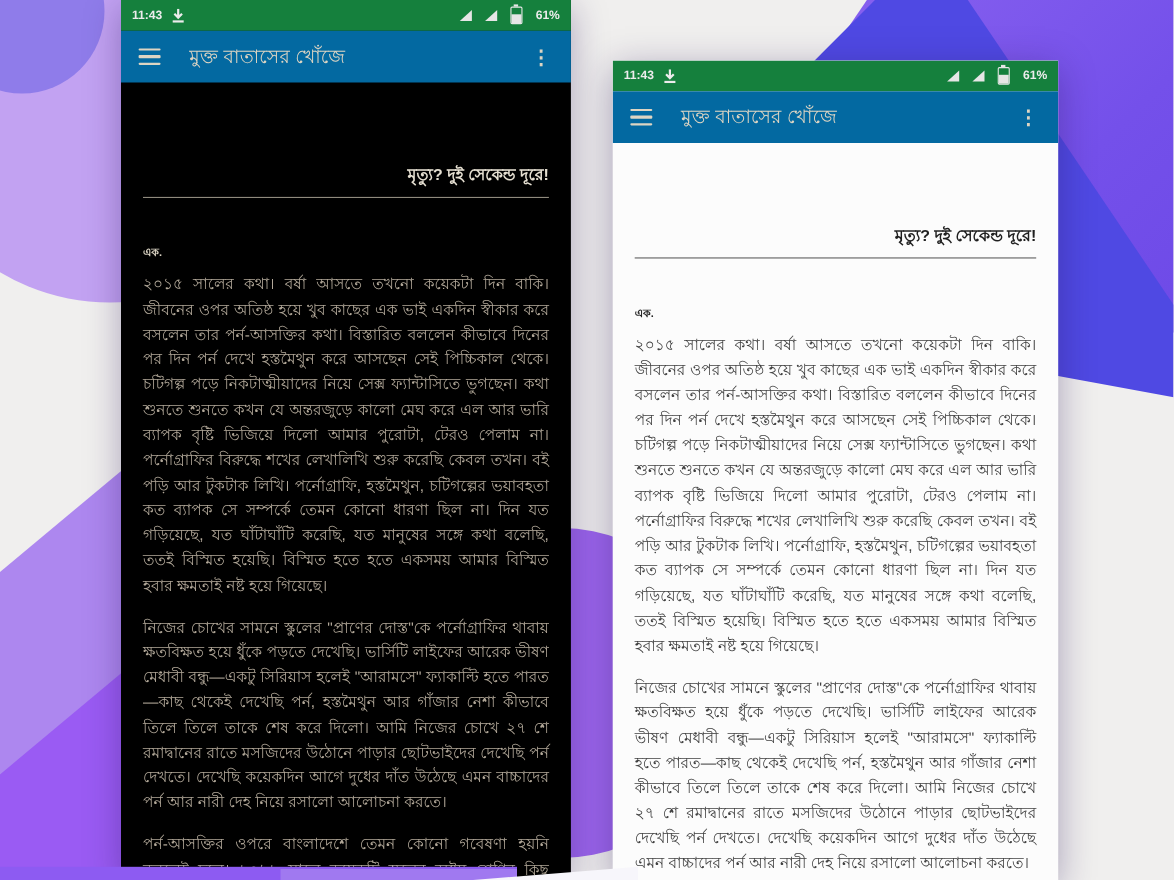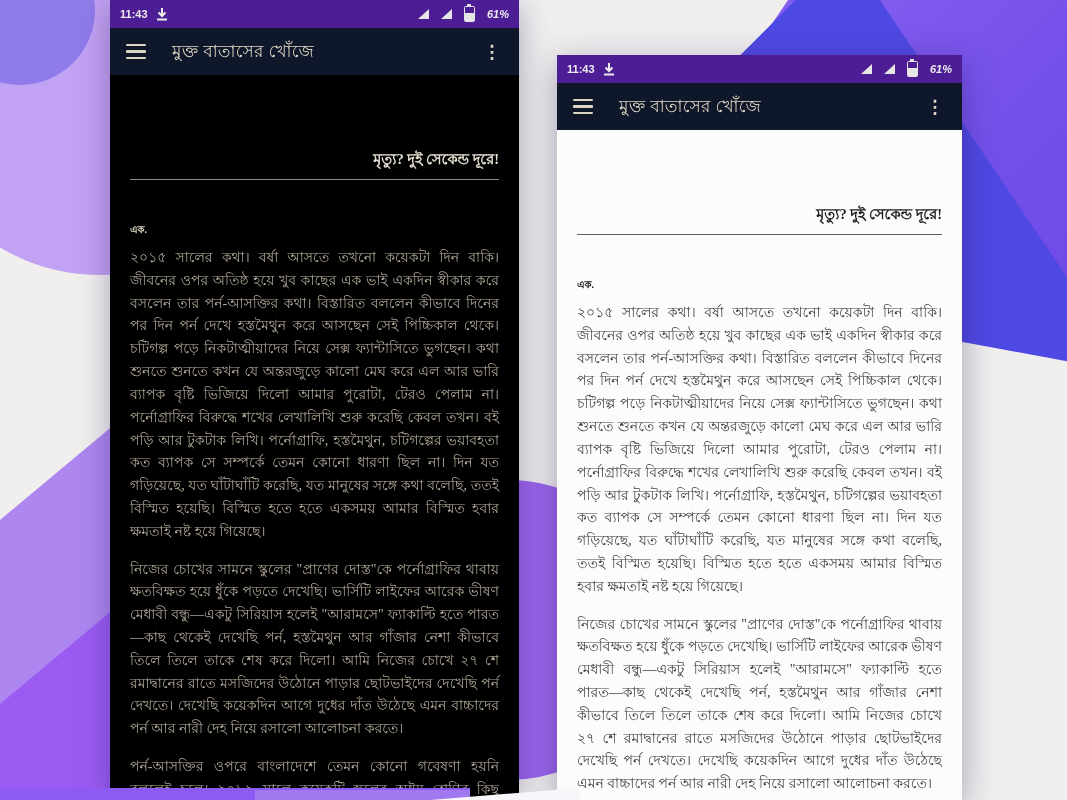--- a/index.html
+++ b/index.html
@@ -25,38 +25,38 @@
   .bg-bottom-strip{left:0;top:788px;width:470px;height:12px;background:#8d5bf2;z-index:20;}
   .bg-bottom-strip2{left:255px;top:790px;width:215px;height:10px;background:#a079f0;z-index:21;}
   .bg-bottom-wedge{left:430px;top:788px;width:150px;height:12px;background:#f7f6fb;z-index:22;
     clip-path:polygon(0 100%,100% 0,100% 100%);}
   
   .phone{position:absolute;z-index:10;overflow:hidden;display:flex;flex-direction:column;}
   .phone-left{left:110px;top:0;width:409px;height:800px;background:#000;color:#b2a899;
     box-shadow:0 6px 30px rgba(40,20,90,.35);}
   .phone-right{left:557px;top:55px;width:405px;height:745px;background:#fcfcfc;color:#3f3f3f;
     box-shadow:0 8px 32px rgba(40,20,90,.38);}
-  .statusbar{height:28px;flex:0 0 28px;background:#4c1d95;display:flex;align-items:center;
+  .statusbar{height:28px;flex:0 0 28px;background:#15803d;display:flex;align-items:center;
     padding:0 10px;color:#ececec;font-size:11px;font-weight:bold;}
   .statusbar .left{display:flex;align-items:center;gap:8px;}
-  .statusbar .right{margin-left:auto;display:flex;align-items:center;gap:12px;font-style:italic;}
+  .statusbar .right{margin-left:auto;display:flex;align-items:center;gap:12px;}
   .sig-tri{width:0;height:0;border-left:11px solid transparent;border-bottom:10px solid #e6e6e6;}
   .battery{width:9px;height:14px;border:1.5px solid #e6e6e6;border-radius:1.5px;position:relative;background:transparent;}
   .battery:before{content:"";position:absolute;top:-3.5px;left:2px;width:4px;height:2px;background:#e6e6e6;}
   .battery .fill{position:absolute;bottom:0;left:0;right:0;height:60%;background:#e6e6e6;}
-  .appbar{height:47px;flex:0 0 47px;background:#0f172a;display:flex;align-items:center;
+  .appbar{height:47px;flex:0 0 47px;background:#0369a1;display:flex;align-items:center;
     padding:0 16px;color:#ddd5c3;}
   .appbar .title{font-size:17px;margin-left:26px;letter-spacing:.2px;}
   .hamburger{display:flex;flex-direction:column;gap:4px;width:20px;cursor:pointer;}
   .hamburger span{display:block;height:2.5px;background:#ddd5c3;border-radius:1px;}
   .overflow-dots{margin-left:auto;font-size:18px;font-weight:bold;line-height:1;cursor:pointer;
     padding:4px 2px;}
   
   .reader{flex:1 1 auto;padding:0 20px;overflow:hidden;
-    font-family:Liberation Serif, serif;}
+    font-family:Liberation Sans, sans-serif;}
   .chapter-title{text-align:right;font-weight:bold;font-size:14.5px;margin:73px 0 7px;}
   .phone-left .chapter-title{color:#e6e0d2;}
   .phone-right .chapter-title{color:#1f1f1f;}
   .rule{border:none;border-top:1.6px solid #8f8a7d;margin:0 0 30px;}
   .phone-right .rule{border-top-color:#5f5f5f;}
   .section-label{font-weight:bold;font-size:10px;margin:42px 0 8px;}
   .phone-left .section-label{color:#d9d2c2;}
   .phone-right .section-label{color:#222;}
   .reader p{font-size:14px;line-height:1.63;text-align:justify;margin:0 0 15px;}
 </style>

